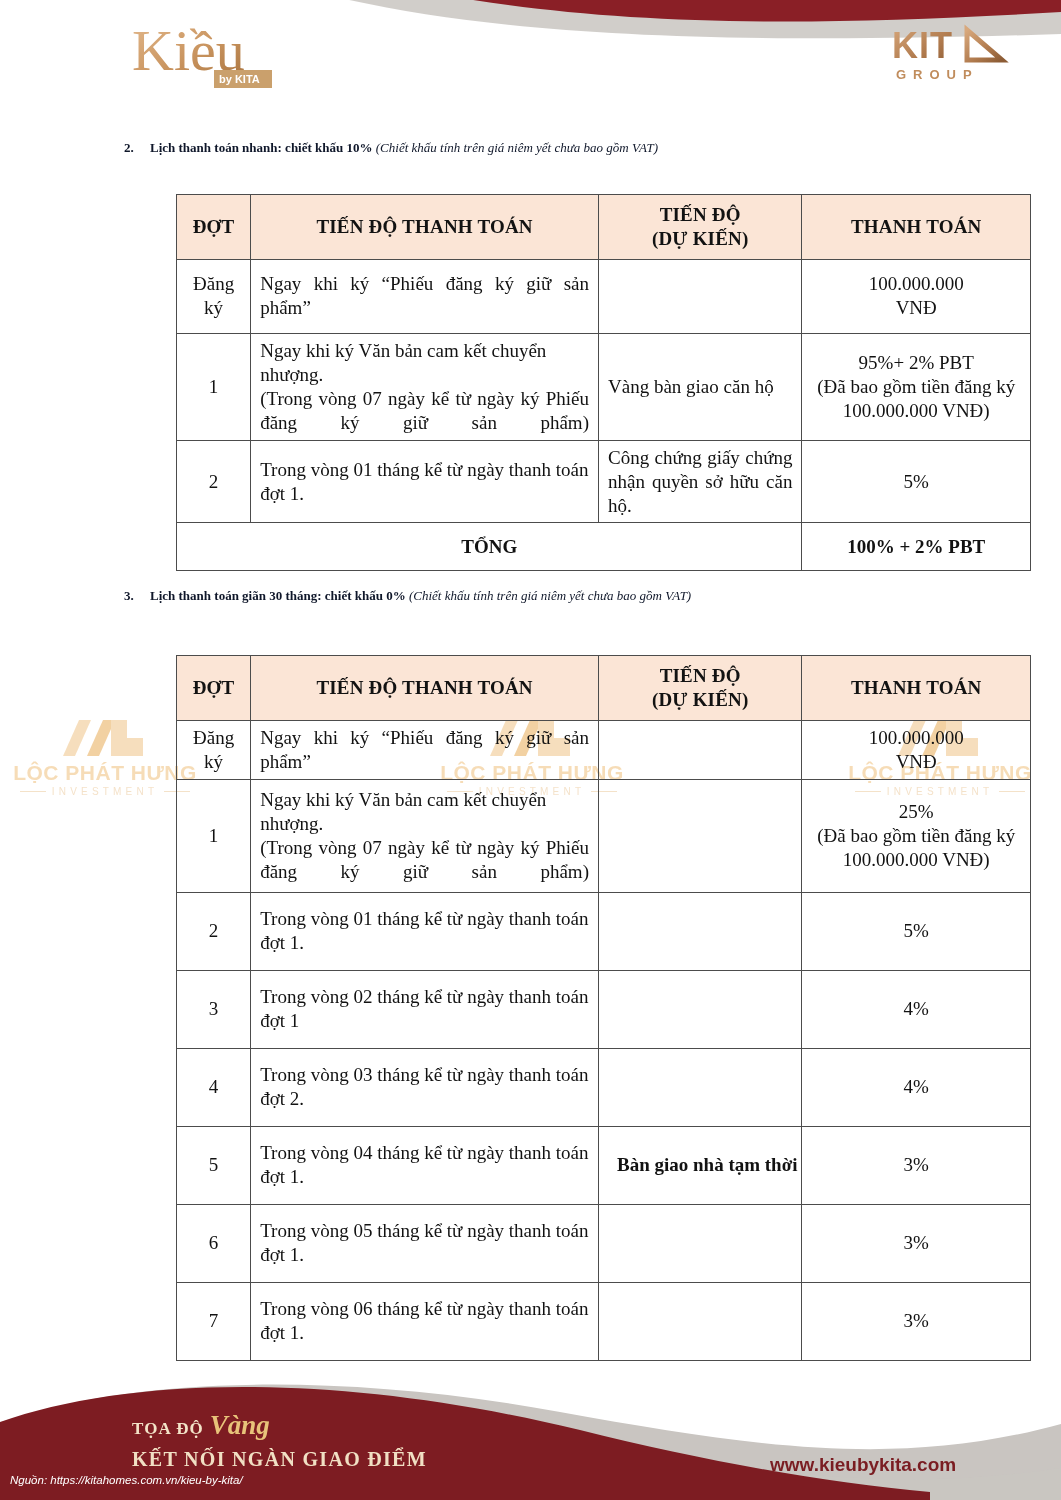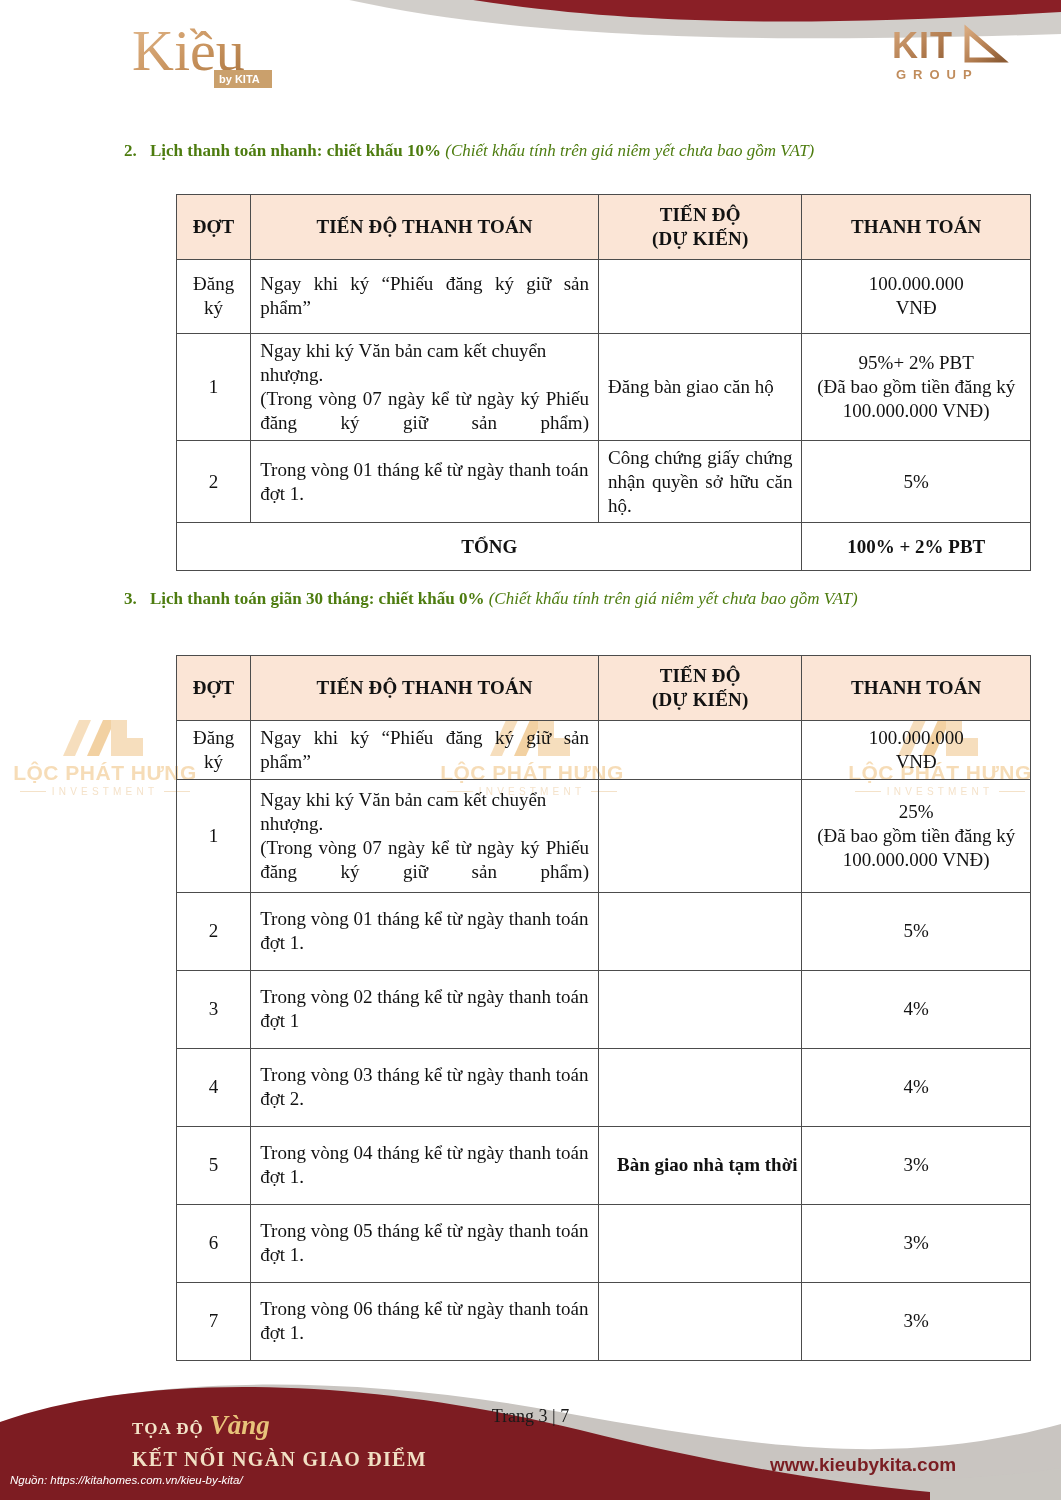--- a/index.html
+++ b/index.html
@@ -15,23 +15,23 @@
   
   .top-decor { position:absolute; top:0; left:0; width:1061px; height:46px; overflow:hidden; pointer-events:none; }
 
   
   .logo-kieu { position:absolute; left:130px; top:16px; width:170px; height:80px; }
   .logo-kita { position:absolute; left:890px; top:24px; width:120px; height:62px; }
 
   .section-heading {
     position:absolute;
     font-family:"Liberation Serif", serif;
-    font-size:17px;
+    font-size:13px;
     line-height:1.30;
-    color:#4d7c0f;
+    color:#0f172a;
   }
   .section-heading .num { font-weight:bold; display:inline-block; width:26px; }
   .section-heading .ttl { font-weight:bold; }
   .section-heading .sub { font-style:italic; font-weight:normal; }
   .heading-2 { left:124px; top:140px; width:880px; }
   .heading-3 { left:124px; top:588px; width:880px; }
 
   
   table.sched {
     position:absolute;
@@ -227,21 +227,21 @@
         <div>100.000.000</div>
         <div>VNĐ</div>
       </td>
     </tr>
     <tr style="height:104px;">
       <td class="ctr">1</td>
       <td class="c-desc">
         <div>Ngay khi ký Văn bản cam kết chuyển nhượng.</div>
         <div class="ital justify" style="display:block;">(Trong vòng 07 ngày kể từ ngày ký Phiếu đăng ký giữ sản phẩm)</div>
       </td>
-      <td>Đăng bàn giao căn hộ</td>
+      <td>Vàng bàn giao căn hộ</td>
       <td class="ctr">
         <div>95%+ 2% PBT</div>
         <div class="ital">(Đã bao gồm tiền đăng ký 100.000.000 VNĐ)</div>
       </td>
     </tr>
     <tr style="height:82px;">
       <td class="ctr">2</td>
       <td class="c-desc">
         <span>Trong vòng 01 tháng kể từ ngày thanh toán đợt 1.</span>
       </td>
@@ -343,16 +343,15 @@
     <path d="M0,128 L0,52 C120,6 330,-2 560,40 C760,76 900,96 1061,52 L1061,128 Z" fill="#c9c5c1"></path>
     <path d="M0,128 L0,56 C140,12 360,10 600,66 C760,104 900,120 1061,96 L1061,128 Z" fill="#c9c5c1" opacity=".9"></path>
     <path d="M0,128 L0,50 C130,4 340,0 580,58 C700,88 820,110 930,120 L930,128 Z" fill="#7d1c22"></path>
   </svg>
   <div class="f-toado">
     <div class="l1">
       <span>TỌA ĐỘ</span><span class="vang">Vàng</span>
     </div>
     <div class="l2">KẾT NỐI NGÀN GIAO ĐIỂM</div>
   </div>
-  <div class="f-page">Trang 3 | 7</div>
   <div class="f-web">www.kieubykita.com</div>
 </div>
 <div class="f-src">Nguồn: https://kitahomes.com.vn/kieu-by-kita/</div>
 
 </body></html>

